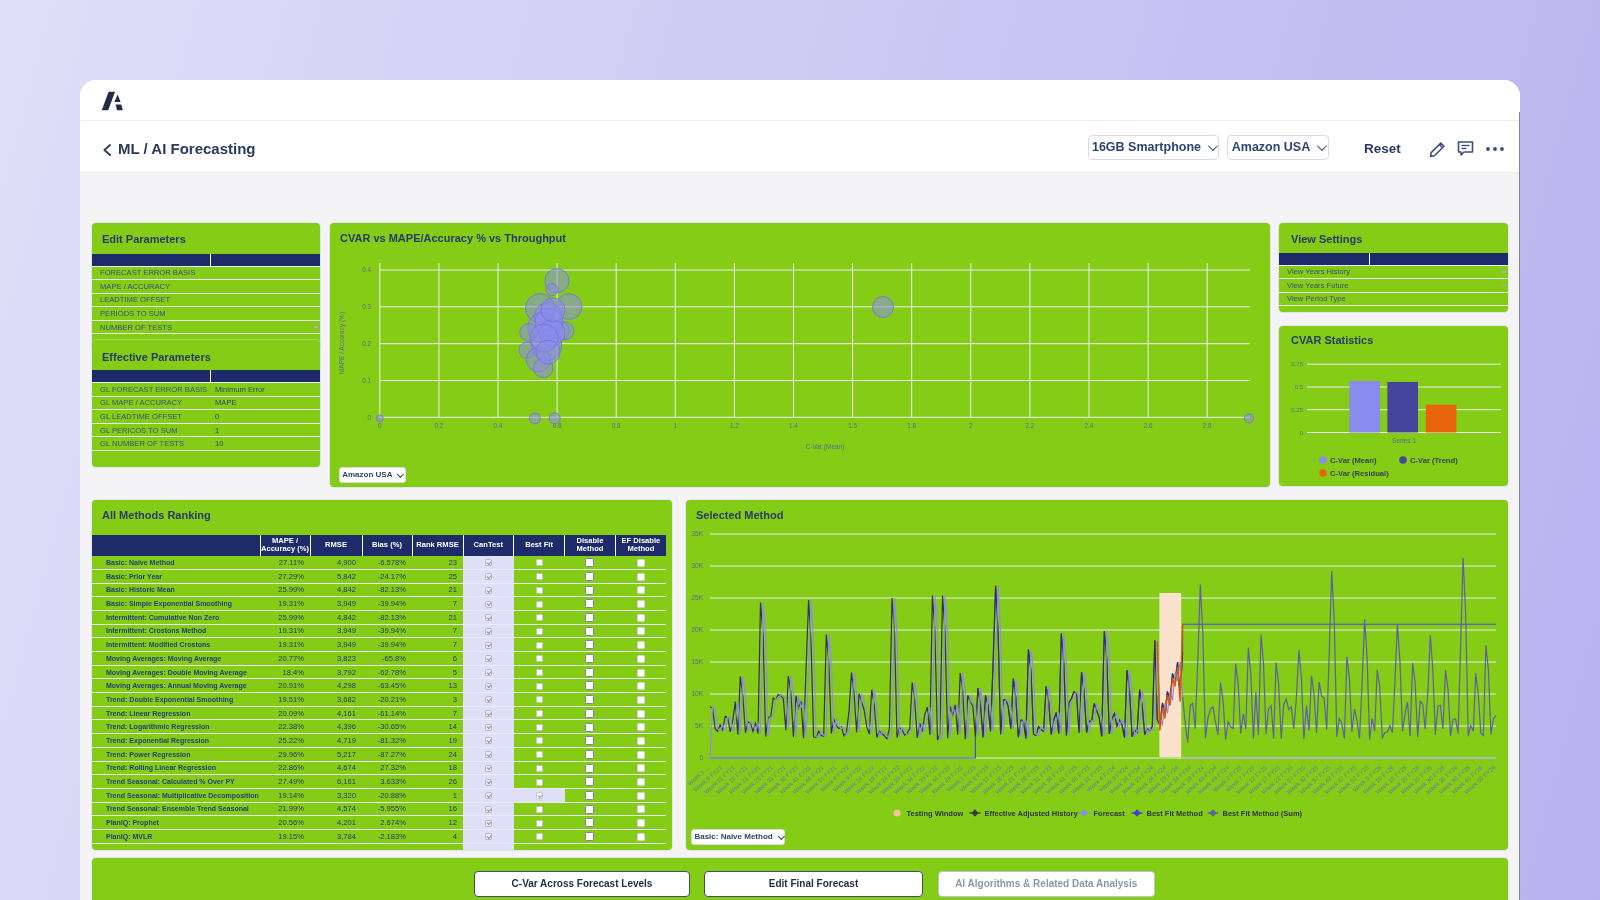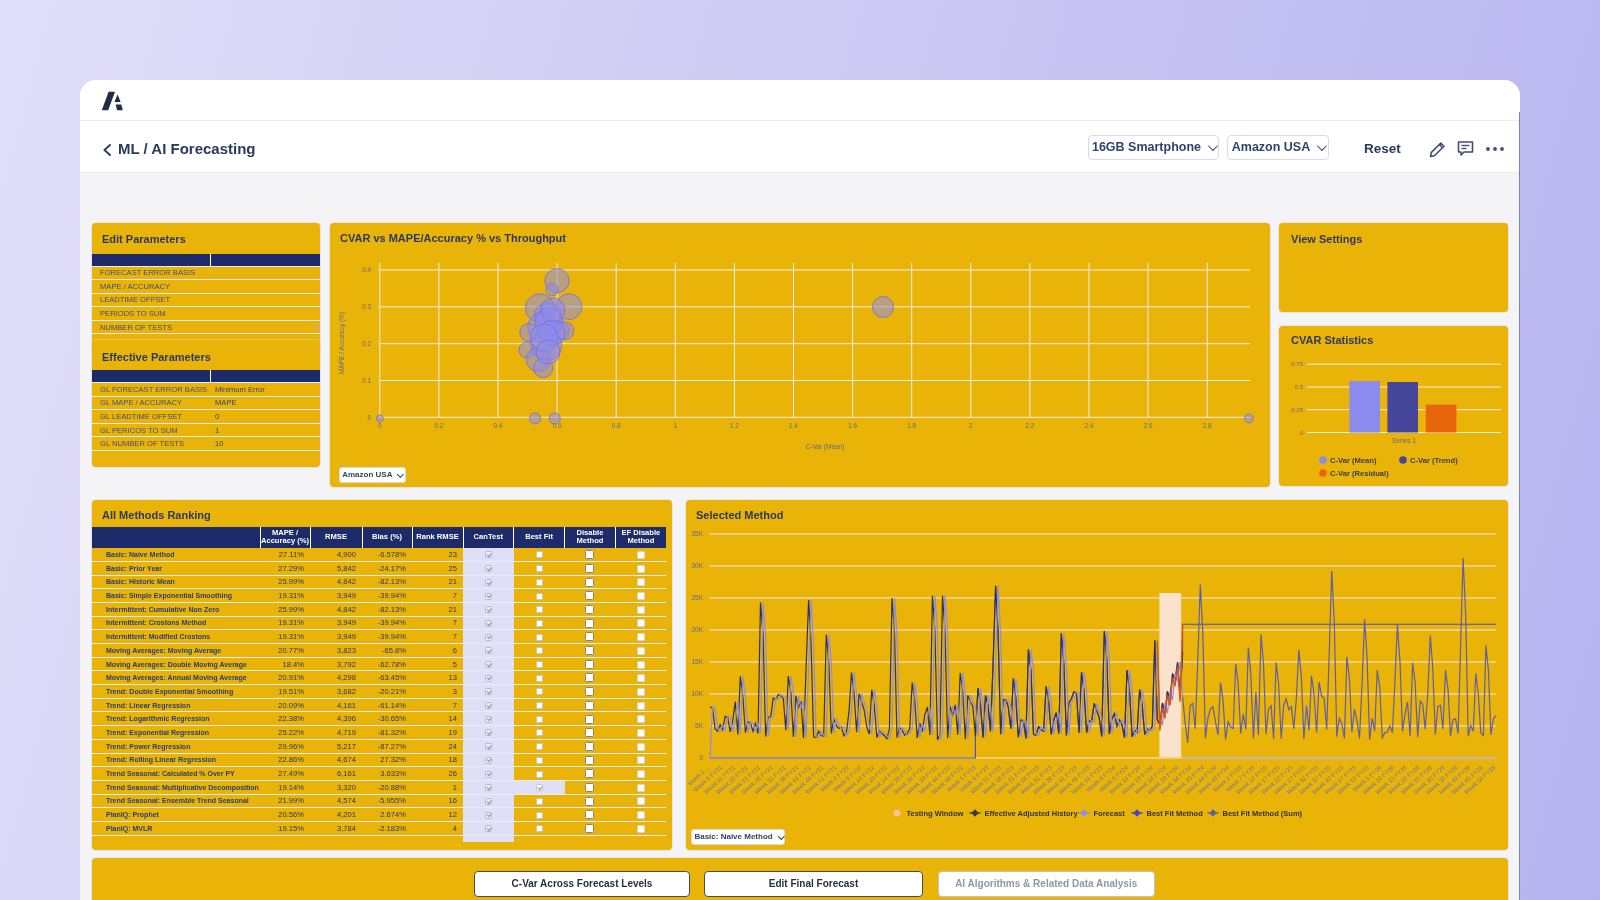--- a/index.html
+++ b/index.html
@@ -1,32 +1,32 @@
 <!DOCTYPE html>
 <html><head><meta charset="utf-8"><style>
 * { margin:0; padding:0; box-sizing:border-box; }
 html,body { width:1600px; height:900px; overflow:hidden; font-family:"Liberation Sans",sans-serif; }
 body { background:linear-gradient(105deg,#e0def8 0%,#cdcaf4 45%,#b7b3f0 100%); position:relative; }
 .card { position:absolute; left:80px; top:80px; width:1440px; height:820px; background:#fff; border-radius:16px 16px 0 0; }
 .topbar { position:absolute; left:0; top:0; width:100%; height:41px; border-bottom:1px solid #ececf1; border-radius:16px 16px 0 0; background:#fff;}
 .hdr { position:absolute; left:0; top:41px; width:100%; height:52px; background:#fff; border-bottom:1px solid #ececf1; }
 .content { position:absolute; left:0; top:93px; width:100%; height:727px; background:#f4f4f7; }
-.panel { position:absolute; background:#eab308; border-radius:4px; box-shadow:0 0 0 1px rgba(210,212,226,0.45), 0 1px 2px rgba(40,40,80,0.04); }
+.panel { position:absolute; background:#84cc16; border-radius:4px; box-shadow:0 0 0 1px rgba(210,212,226,0.45), 0 1px 2px rgba(40,40,80,0.04); }
 .ptitle { font-size:11px; font-weight:bold; color:#2a3a66; }
 .scrolledge { position:absolute; left:1518.6px; top:112px; width:1.4px; height:788px; background:#7d8795; }
 .hbtn { position:absolute; height:25px; border:1px solid #d9d9e7; border-radius:4px; background:#fff;
   font-size:12.5px; font-weight:bold; color:#2e4470; text-align:center; line-height:23px; }
 .chev { display:inline-block; width:7px; height:7px; border-right:1.6px solid #2e4470; border-bottom:1.6px solid #2e4470; transform:rotate(45deg) translateY(-2px); margin-left:7px; }
 .ptable { border-collapse:collapse; width:100%; table-layout:fixed; }
 .ptable tr.hd td { background:#1d2b6b; height:12.5px; padding:0; }
 .ptable tr.hd td:first-child { border-right:1.5px solid #fff; }
 .ptable td { height:13.6px; font-size:7.6px; color:#3c4f80; border-bottom:1px solid #eaecf4; white-space:nowrap; overflow:hidden; padding:0;}
 .ptable td.val { padding-left:5px; color:#31446f; }
 .mini-dash { display:block; margin-left:auto; margin-right:2px; width:4px; height:1.5px; background:#c99ae0; }
-.rtable { border-collapse:collapse; width:100%; table-layout:fixed; }
+.rtable { border-collapse:collapse; width:100%; table-layout:fixed;margin-top:8px; }
 .rtable th { background:#1d2b6b; color:#fff; font-size:7.6px; font-weight:bold; padding:0; height:21px; line-height:8.5px;
   border-left:1.5px solid #fff; border-right:1.5px solid #fff; }
 .rtable th:first-child { border-left:none; } .rtable th:last-child { border-right:none; }
 .rtable td { height:13.7px; font-size:7.6px; border-bottom:1px solid #eaecf4; padding:0; white-space:nowrap; overflow:hidden; }
 .rtable td.name { font-weight:bold; color:#24407a; padding-left:14px; font-size:7px; }
 .rtable td.num { text-align:right; color:#26386b; padding-right:6px; }
 .rtable tr.grp td { font-weight:bold; }
 .rtable td.ct { background:#dfdff7; text-align:center; }
 .rtable td.bf-on { background:#dfdff7; }
 .rtable td { text-align:center; }
@@ -211,20 +211,46 @@
 <circle cx="224.7" cy="195.4" r="5.5" fill="rgba(140,138,240,0.52)" stroke="rgba(116,114,228,0.85)" stroke-width="1"></circle>
 <circle cx="919.0" cy="195.4" r="4.5" fill="rgba(140,138,240,0.52)" stroke="rgba(116,114,228,0.85)" stroke-width="1"></circle>
 <text x="495" y="226" text-anchor="middle" font-size="6.5" fill="#5b6b8f">C-Var (Mean)</text>
 <text x="13.5" y="120" text-anchor="middle" font-size="6.5" fill="#5b6b8f" transform="rotate(-90 13.5,120)">MAPE / Accuracy (%)</text>
 </svg>
   <div class="ddbtn" style="left:8.6px;top:244px;width:67px;height:16px;line-height:14px">Amazon USA<span class="dchev"></span></div>
 </div>
 
 <div class="panel" style="left:1279px;top:223px;width:229px;height:89px">
   <div class="ptitle" style="position:absolute;left:12px;top:10px">View Settings</div>
+  <div style="position:absolute;left:0;top:29.5px;width:229px">
+      <table class="ptable">
+        <tbody>
+          <tr class="hd">
+            <td style="width:90px"></td>
+            <td></td>
+          </tr>
+<tr>
+            <td class="lab" style="padding-left:8px">View Years History</td>
+            <td class="val">
+              <span class="mini-dash"></span>
+            </td>
+          </tr>
+<tr>
+            <td class="lab" style="padding-left:8px">View Years Future</td>
+            <td class="val">
+              <span class="mini-dash"></span>
+            </td>
+          </tr>
+<tr>
+            <td class="lab" style="padding-left:8px">View Period Type</td>
+            <td class="val"></td>
+          </tr>
+</tbody>
+      </table>
+    </div>
 </div>
 
 <div class="panel" style="left:1279px;top:326px;width:229px;height:160px">
   <div class="ptitle" style="position:absolute;left:12px;top:8px">CVAR Statistics</div>
   <svg width="229" height="160" viewBox="0 0 229 160" style="position:absolute;left:0;top:0">
 <line x1="28" y1="106.5" x2="222" y2="106.5" stroke="#ededf2" stroke-width="1"></line>
 <text x="24" y="108.7" text-anchor="end" font-size="6" fill="#5b6b8f">0</text>
 <line x1="28" y1="83.7" x2="222" y2="83.7" stroke="#ededf2" stroke-width="1"></line>
 <text x="24" y="85.9" text-anchor="end" font-size="6" fill="#5b6b8f">0.25</text>
 <line x1="28" y1="61.0" x2="222" y2="61.0" stroke="#ededf2" stroke-width="1"></line>

